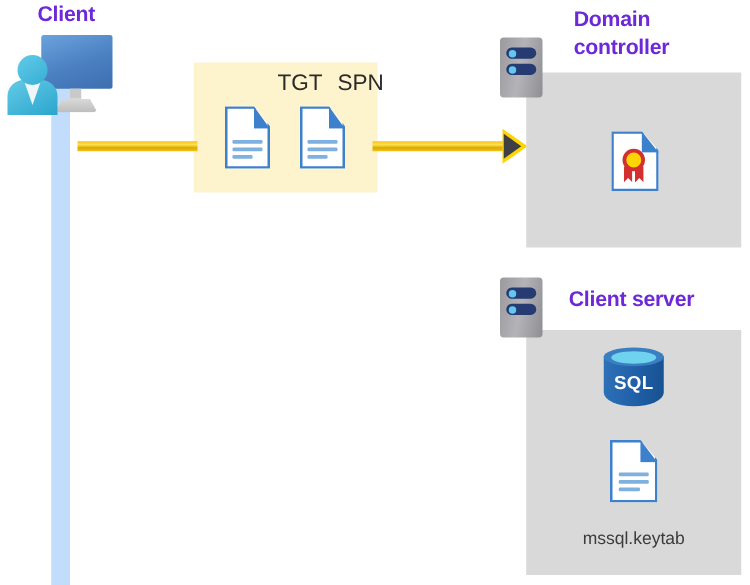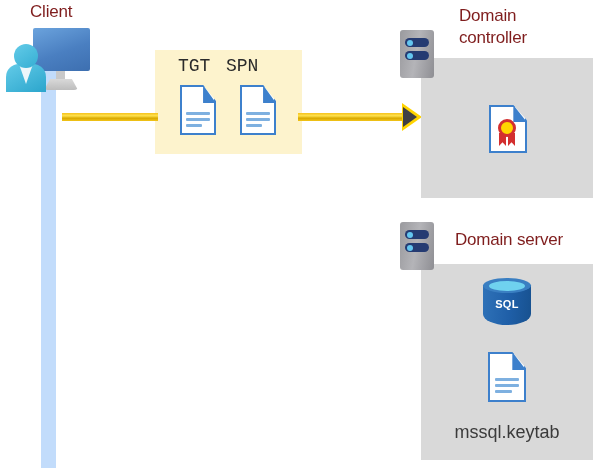--- a/index.html
+++ b/index.html
@@ -14,22 +14,22 @@
     position: relative;
     width: 600px;
     height: 468px;
     background: #ffffff;
     overflow: hidden;
   }
 
   
   .label-bold {
     position: absolute;
-    font-weight: normal;
-    color: #7f1d1d;
+    font-weight: bold;
+    color: #6d28d9;
     font-size: 17px;
     line-height: 20px;
     letter-spacing: -0.2px;
   }
 
   
   #lifeline {
     position: absolute;
     left: 41px;
     top: 62px;
@@ -108,21 +108,22 @@
     top: 50px;
     width: 147px;
     height: 104px;
     background: #fdf3cd;
   }
   .ticket-label {
     position: absolute;
     top: 56px;
     font-size: 18px;
     color: #2b2b2b;
-    font-family: Liberation Mono, monospace;
+    font-family: Liberation Sans, sans-serif;
+    margin-left: 44px;
   }
   #tgt-label { left: 178px; }
   #spn-label { left: 226px; }
 
   
   .doc {
     position: absolute;
   }
   .doc-page {
     position: absolute;
@@ -283,33 +284,33 @@
     border-radius: 50%;
     background: #6fd2ef;
   }
   #sql-text {
     position: absolute;
     left: 0;
     top: 20px;
     width: 48px;
     text-align: center;
     color: #ffffff;
-    font-size: 11px;
+    font-size: 15px;
     font-weight: bold;
     letter-spacing: 0.3px;
   }
 
   
   #keytab-label {
     position: absolute;
     left: 421px;
     top: 422px;
     width: 172px;
     text-align: center;
-    font-size: 18px;
+    font-size: 14px;
     color: #3b3b3b;
   }
 </style>
 </head>
 <body>
 
 <div id="canvas">
 
   <div id="lifeline"></div>
 
@@ -378,21 +379,21 @@
 
   <div class="server-icon" id="linux-server">
     <div class="server-bay top">
       <div class="server-led"></div>
     </div>
     <div class="server-bay bottom">
       <div class="server-led"></div>
     </div>
   </div>
 
-  <div class="label-bold" style="left:455px; top:230px;">Domain server</div>
+  <div class="label-bold" style="left:455px; top:230px;">Client server</div>
 
   <div id="sql-icon">
     <div id="sql-body"></div>
     <div id="sql-top-outer"></div>
     <div id="sql-top-inner"></div>
     <div id="sql-text">SQL</div>
   </div>
 
   <div class="doc" style="left:488px; top:352px; width:38px; height:50px;">
     <div class="doc-page"></div>

